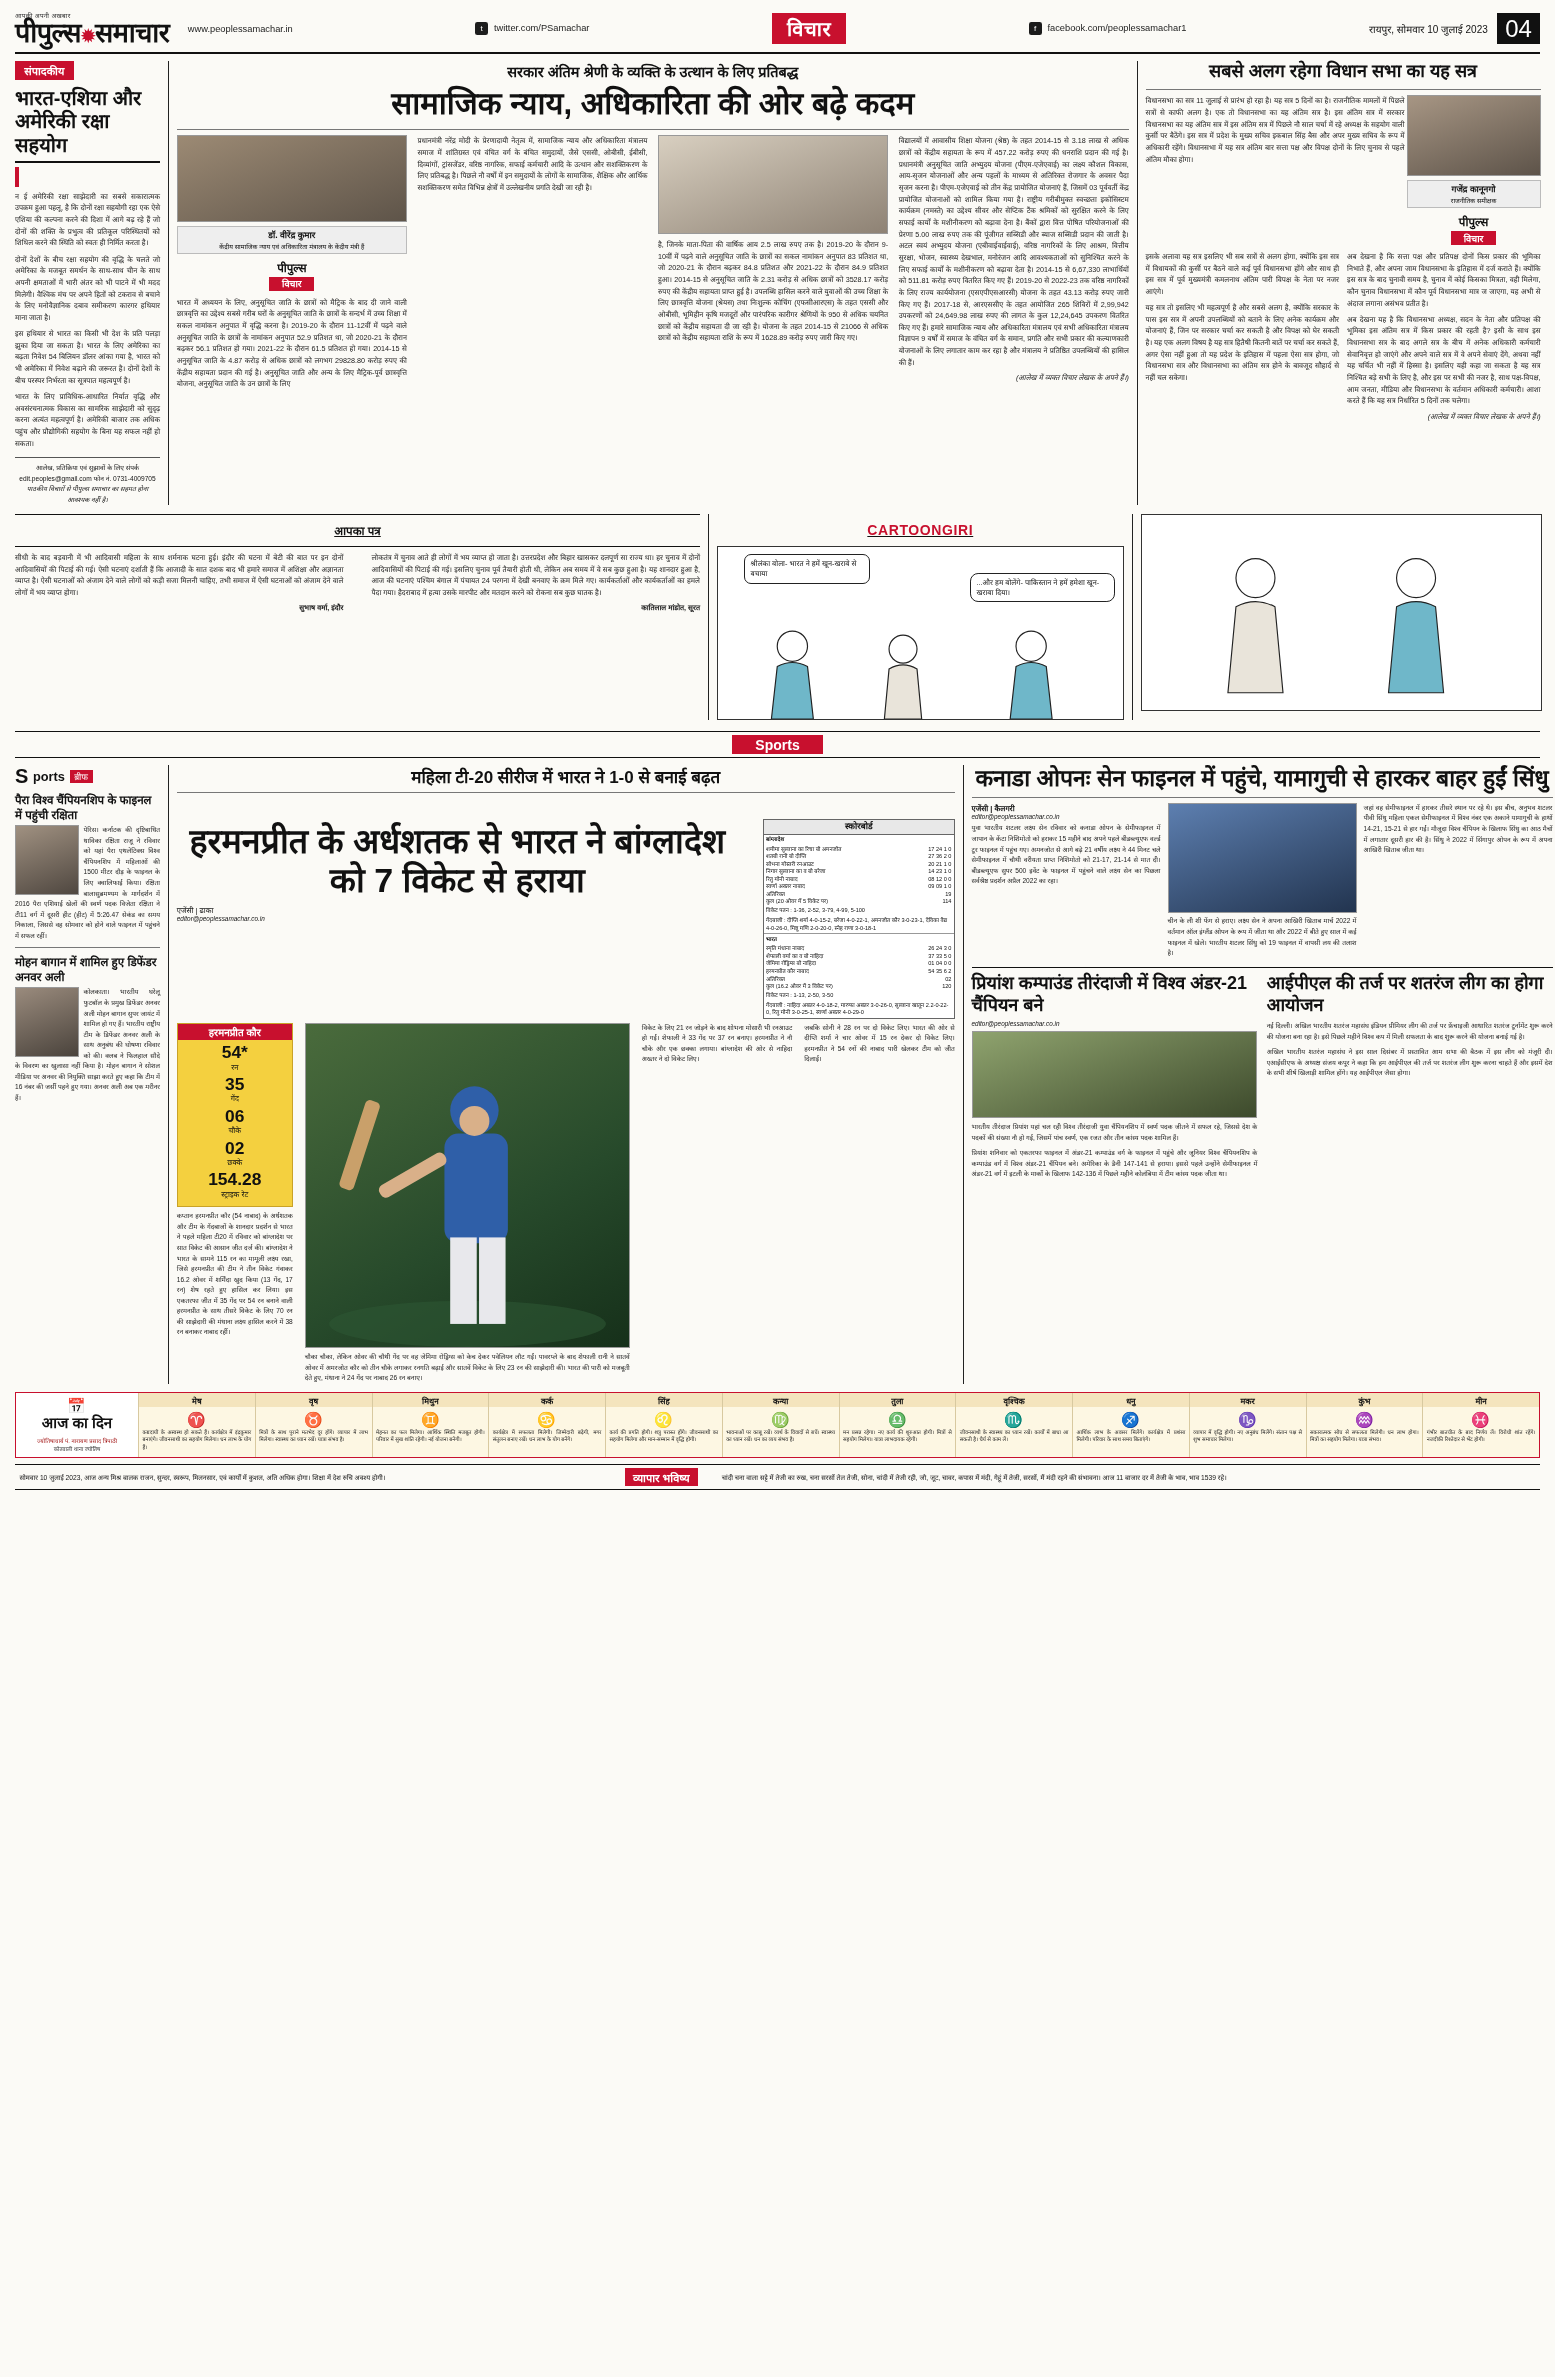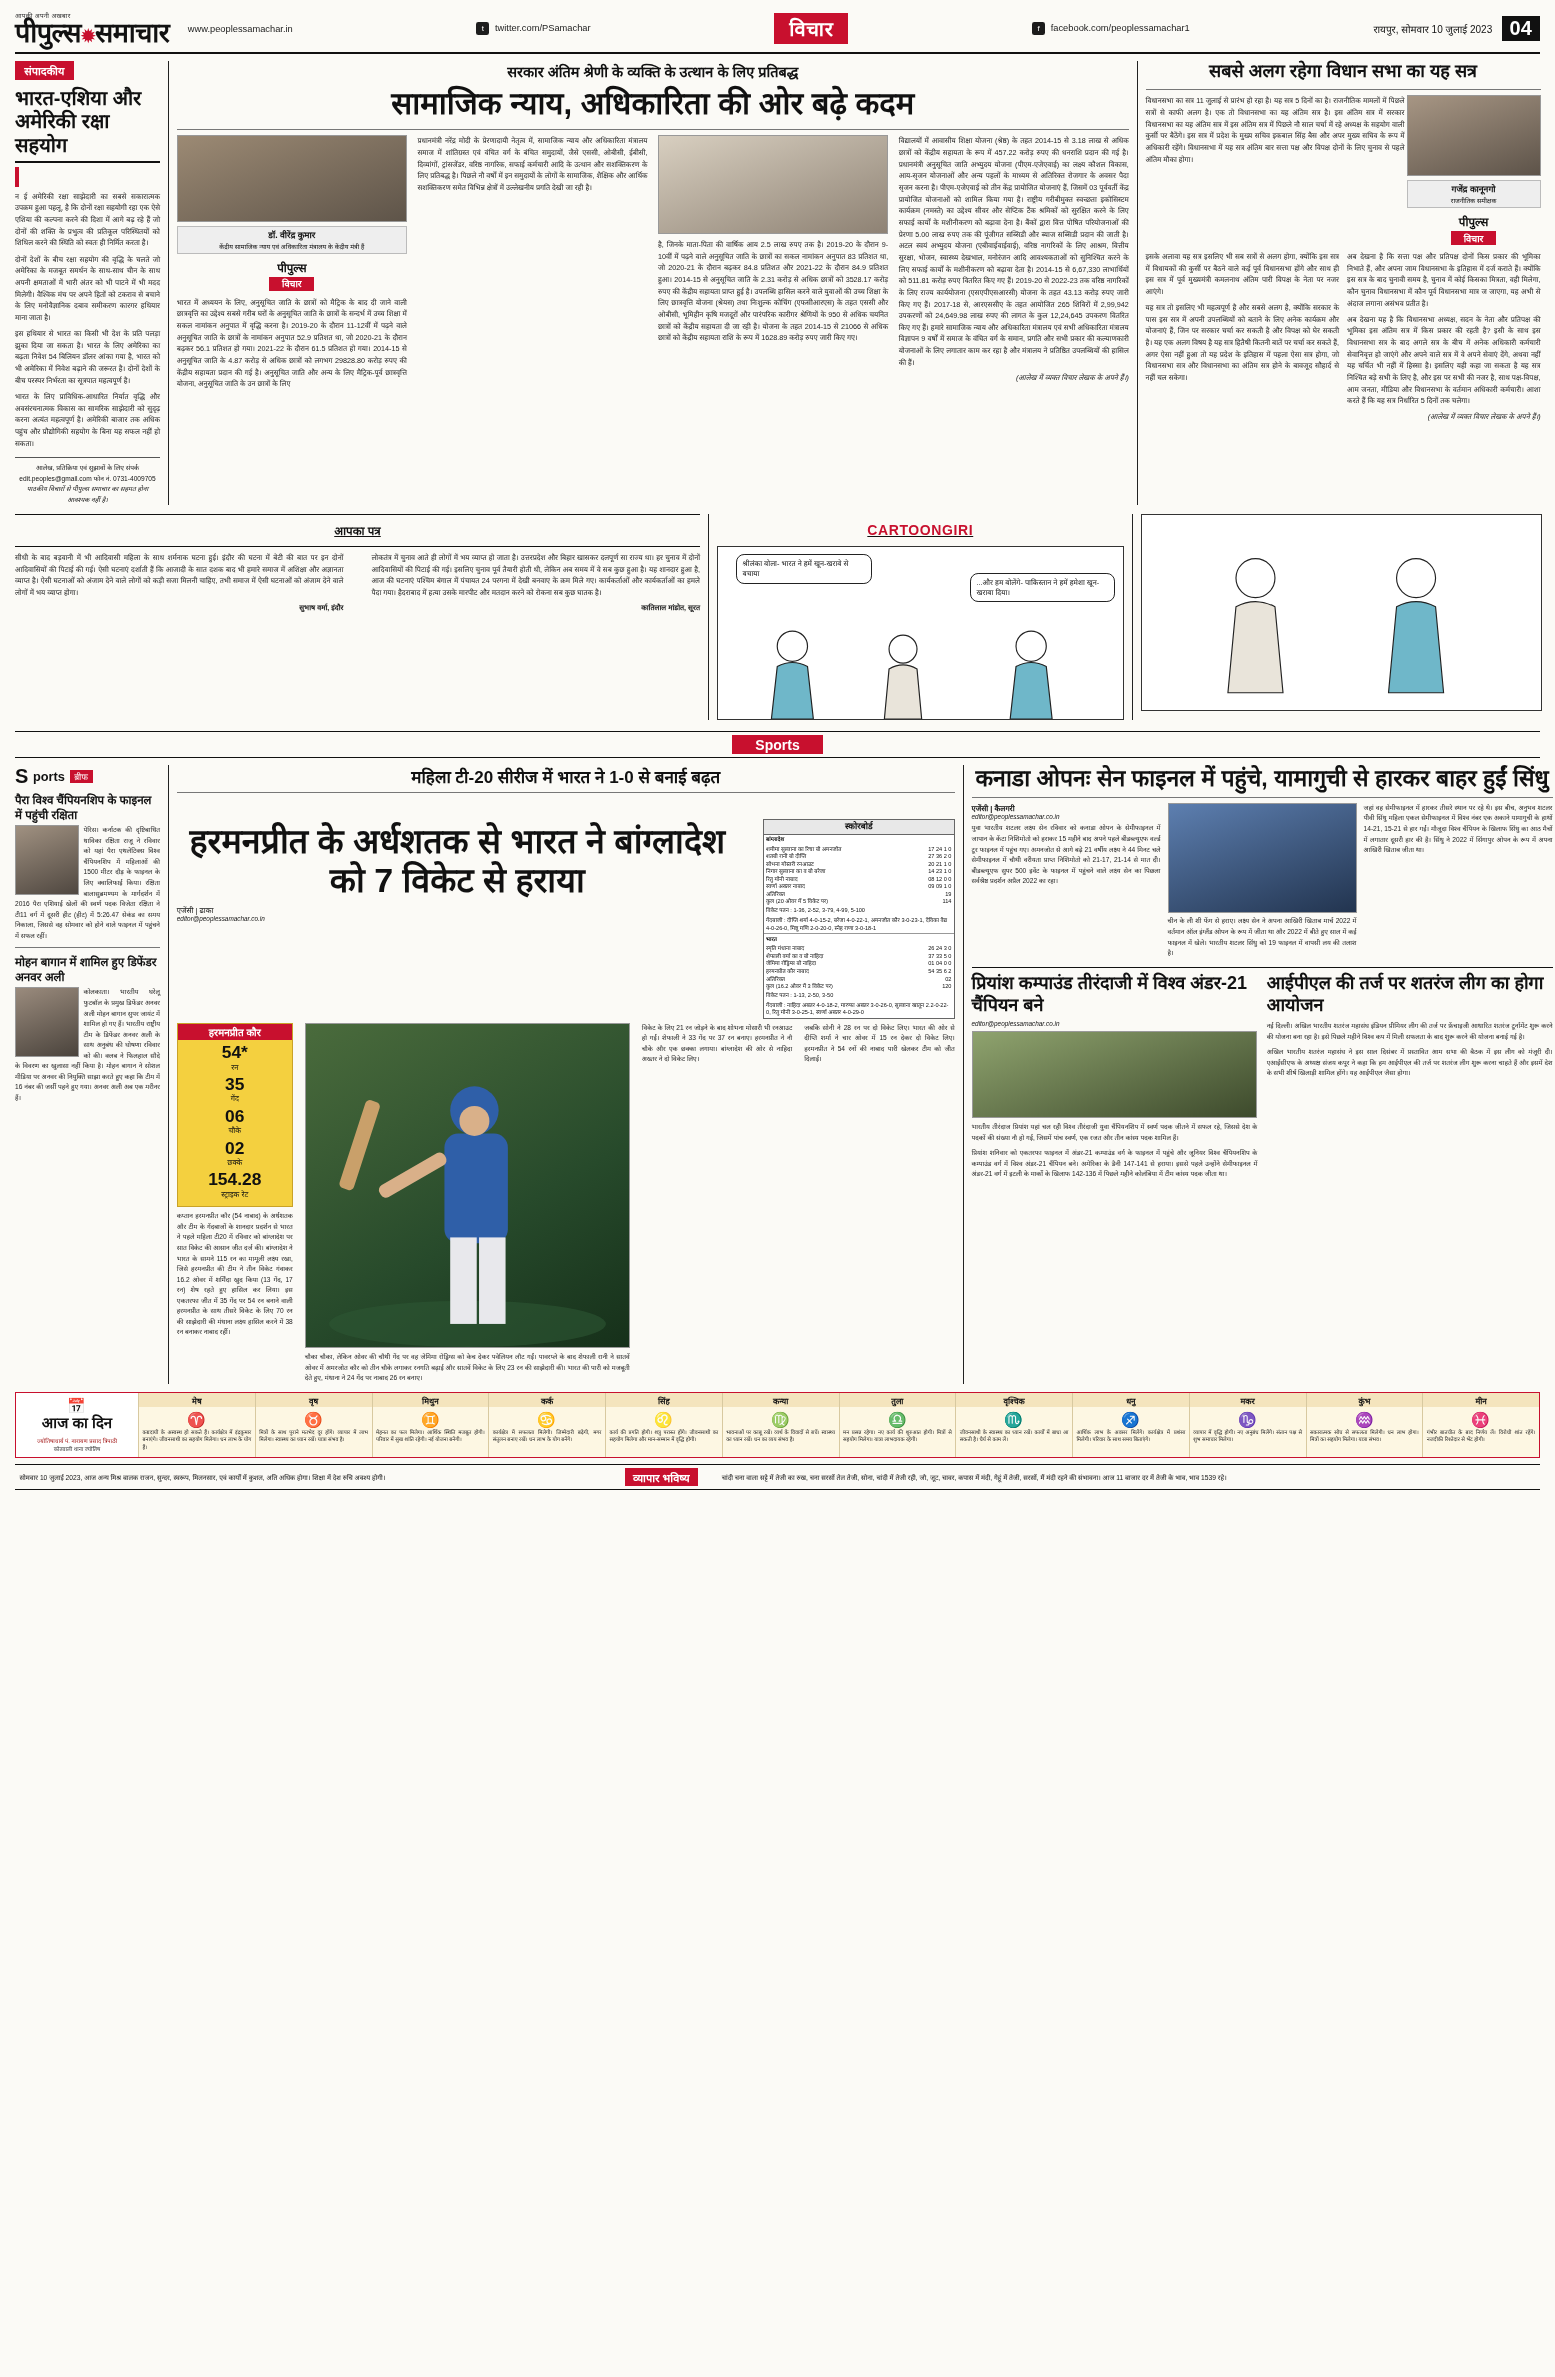--- a/index.html
+++ b/index.html
@@ -19,21 +19,21 @@
   .logo-top { font-size:6.4px; color:#333; letter-spacing:0.3px; }
   .logo-main { font-size:27px; font-weight:bold; color:#111; letter-spacing:-0.6px; line-height:1; }
   .logo-star { color:#c8102e; font-size:17.4px; }
   .mast-url { font-size:9.3px; color:#222; margin-left:10.5px; }
   .mast-social { display:flex; align-items:center; gap:5.8px; font-size:9.3px; color:#222; }
   .sq { width:12.8px; height:12.8px; border-radius:2.3px; background:#1d1d1d; color:#fff; font-size:8.1px; display:flex; align-items:center; justify-content:center; }
   .sq.fb { background:#1b1b1b; }
   .vichar-box { background:#c8102e; color:#fff; font-size:20px; font-weight:bold; padding:2.3px 15px; letter-spacing:0.6px; }
   .mast-right { display:flex; align-items:center; gap:9.3px; }
   .mast-date { font-size:10px; color:#111; }
-  .pageno { background:#111; color:#fff; font-size:20px; font-weight:bold; padding:1.2px 8.1px; }
+  .pageno { background:#111; color:#fff; font-size:24px; font-weight:normal; padding:1.2px 8.1px; }
 
   
   .rule { border-top:1.2px solid #111; }
   .thin { border-top:0.6px solid #777; }
   .col-text { font-size:7.2px; line-height:1.62; color:#1a1a1a; text-align:justify; }
   .small { font-size:6.6px; line-height:1.6; }
 
   
   .topgrid { display:grid; grid-template-columns: 145px 0.6px 952px 0.6px 395px; gap:8.1px; margin-top:7px; }
   .vrule { background:#222; width:0.6px; }
@@ -239,21 +239,21 @@
       </div>
     </div>
 
     <div class="vrule"></div>
 
     <div>
       <div class="ribbon">
         <span class="cart-title">CARTOONGIRI</span>
       </div>
       <div class="toon">
-        <div class="bubble" style="left:18px; top:7px; width:136px;">श्रीलंका बोला- भारत ने हमें खून-खराबे से बचाया</div>
+        <div class="bubble" style="left:26px; top:7px; width:126px;border-radius:7px;">श्रीलंका बोला- भारत ने हमें खून-खराबे से बचाया</div>
         <div class="bubble" style="right:8.1px; top:25.6px; width:145px;">...और हम बोलेंगे- पाकिस्तान ने हमें हमेशा खून-खराबा दिया।</div>
         <svg width="100%" height="99" viewBox="0 0 660 170" style="position:absolute;bottom:0;left:0">
           <g fill="none" stroke="#222" stroke-width="2">
             <circle cx="110" cy="45" r="26" fill="#fff"></circle>
               <path d="M84 80 q26 -14 52 0 l10 90 h-72z" fill="#6fb7c9"></path>
             <circle cx="300" cy="50" r="24" fill="#fff"></circle>
               <path d="M276 84 q24 -14 48 0 l8 86 h-64z" fill="#e9e4da"></path>
             <circle cx="520" cy="45" r="26" fill="#fff"></circle>
               <path d="M494 80 q26 -14 52 0 l10 90 h-72z" fill="#6fb7c9"></path>
           </g>

